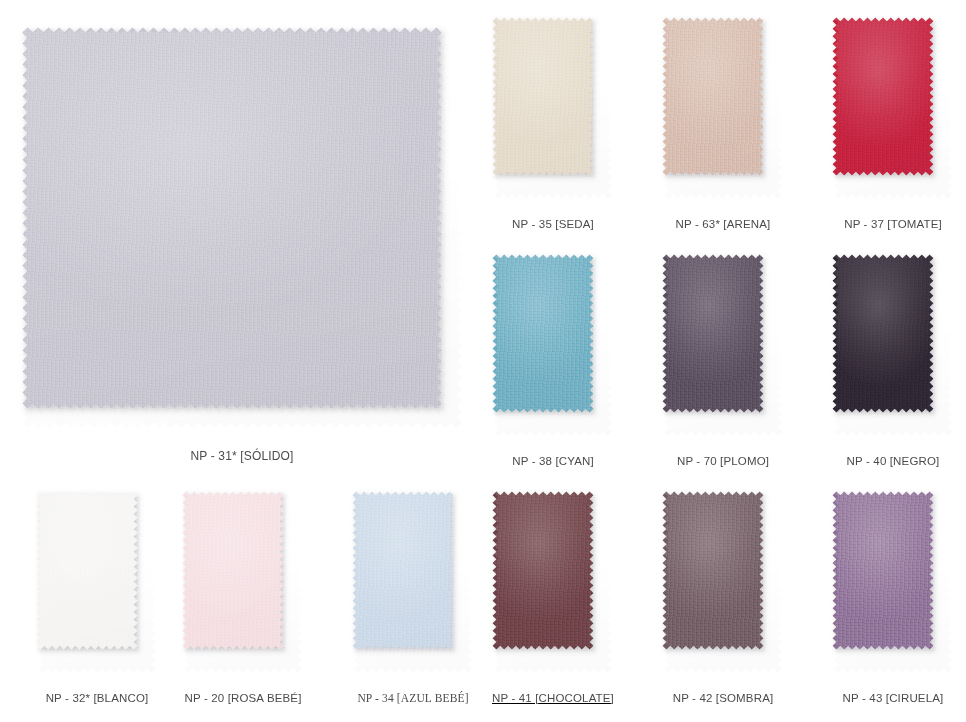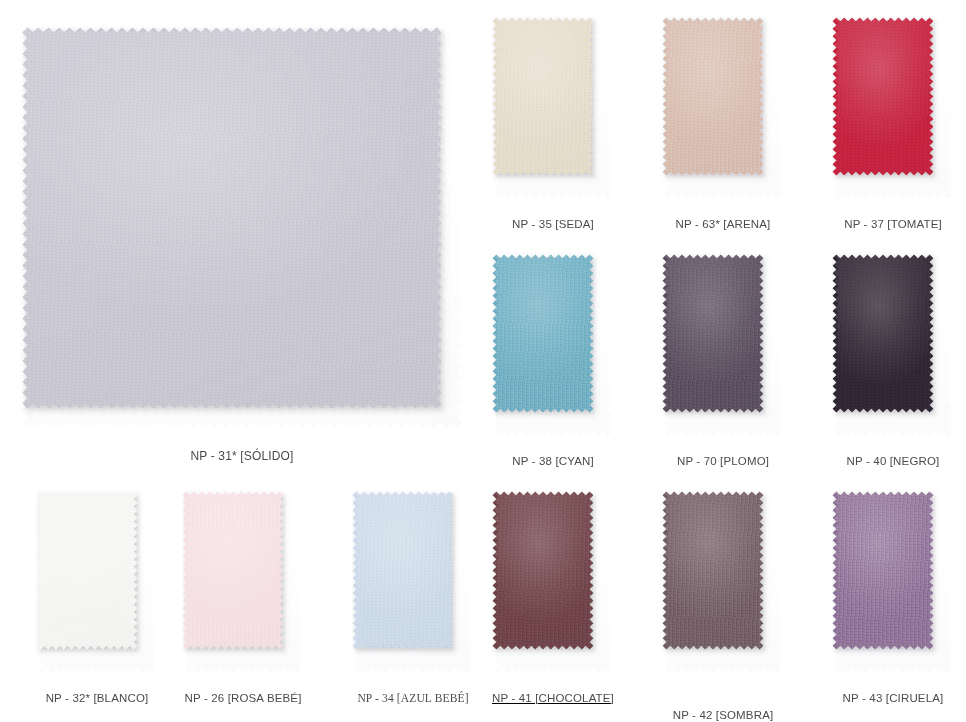--- a/index.html
+++ b/index.html
@@ -111,21 +111,21 @@
   .cell-r1c1   { left: 494px; top: 14px; }
   .cell-r1c2   { left: 664px; top: 14px; }
   .cell-r1c3   { left: 834px; top: 14px; }
   .cell-r2c1   { left: 494px; top: 251px; }
   .cell-r2c2   { left: 664px; top: 251px; }
   .cell-r2c3   { left: 834px; top: 251px; justify-content: center; }
   .cell-r3c1   { left: 14px;  top: 488px; margin-left: 24px; }
   .cell-r3c2   { left: 184px; top: 488px; }
   .cell-r3c3   { left: 354px; top: 488px; }
   .cell-r3c4   { left: 494px; top: 488px; text-decoration: underline; }
-  .cell-r3c5   { left: 664px; top: 488px; gap: 17px; }
+  .cell-r3c5   { left: 664px; top: 488px; }
   .cell-r3c6   { left: 834px; top: 488px; }
 </style>
 </head>
 <body>
 
 <div id="catalog">
     <div class="swatch-cell cell-hero" style="width: 440px;">
       <div class="chip" style="width: 440px; height: 400px;">
         <svg viewBox="-10 -10 460 420" width="460" height="420" style="position:absolute;left:-10px;top:-10px;">
           <defs>
@@ -278,21 +278,21 @@
             </filter>
             <clipPath id="clipsh8">
               <path d="M 0.00 4.50 L 4.54 0.00 L 9.08 4.50 L 13.62 0.00 L 18.15 4.50 L 22.69 0.00 L 27.23 4.50 L 31.77 0.00 L 36.31 4.50 L 40.85 0.00 L 45.38 4.50 L 49.92 0.00 L 54.46 4.50 L 59.00 0.00 L 63.54 4.50 L 68.08 0.00 L 72.62 4.50 L 77.15 0.00 L 81.69 4.50 L 86.23 0.00 L 90.77 4.50 L 95.31 0.00 L 99.85 4.50 L 104.38 0.00 L 108.92 4.50 L 113.46 0.00 L 113.50 0.00 L 118.00 4.40 L 113.50 8.81 L 118.00 13.21 L 113.50 17.62 L 118.00 22.02 L 113.50 26.43 L 118.00 30.83 L 113.50 35.24 L 118.00 39.64 L 113.50 44.05 L 118.00 48.45 L 113.50 52.86 L 118.00 57.26 L 113.50 61.67 L 118.00 66.07 L 113.50 70.48 L 118.00 74.88 L 113.50 79.29 L 118.00 83.69 L 113.50 88.10 L 118.00 92.50 L 113.50 96.90 L 118.00 101.31 L 113.50 105.71 L 118.00 110.12 L 113.50 114.52 L 118.00 118.93 L 113.50 123.33 L 118.00 127.74 L 113.50 132.14 L 118.00 136.55 L 113.50 140.95 L 118.00 145.36 L 113.50 149.76 L 118.00 154.17 L 113.50 158.57 L 118.00 162.98 L 113.50 167.38 L 118.00 171.79 L 113.50 176.19 L 118.00 180.60 L 118.00 180.50 L 113.46 185.00 L 108.92 180.50 L 104.38 185.00 L 99.85 180.50 L 95.31 185.00 L 90.77 180.50 L 86.23 185.00 L 81.69 180.50 L 77.15 185.00 L 72.62 180.50 L 68.08 185.00 L 63.54 180.50 L 59.00 185.00 L 54.46 180.50 L 49.92 185.00 L 45.38 180.50 L 40.85 185.00 L 36.31 180.50 L 31.77 185.00 L 27.23 180.50 L 22.69 185.00 L 18.15 180.50 L 13.62 185.00 L 9.08 180.50 L 4.54 185.00 L 4.50 185.00 L 0.00 180.60 L 4.50 176.19 L 0.00 171.79 L 4.50 167.38 L 0.00 162.98 L 4.50 158.57 L 0.00 154.17 L 4.50 149.76 L 0.00 145.36 L 4.50 140.95 L 0.00 136.55 L 4.50 132.14 L 0.00 127.74 L 4.50 123.33 L 0.00 118.93 L 4.50 114.52 L 0.00 110.12 L 4.50 105.71 L 0.00 101.31 L 4.50 96.90 L 0.00 92.50 L 4.50 88.10 L 0.00 83.69 L 4.50 79.29 L 0.00 74.88 L 4.50 70.48 L 0.00 66.07 L 4.50 61.67 L 0.00 57.26 L 4.50 52.86 L 0.00 48.45 L 4.50 44.05 L 0.00 39.64 L 4.50 35.24 L 0.00 30.83 L 4.50 26.43 L 0.00 22.02 L 4.50 17.62 L 0.00 13.21 L 4.50 8.81 L 0.00 4.40 Z"></path>
             </clipPath>
           </defs>
           <path d="M 0.00 4.50 L 4.54 0.00 L 9.08 4.50 L 13.62 0.00 L 18.15 4.50 L 22.69 0.00 L 27.23 4.50 L 31.77 0.00 L 36.31 4.50 L 40.85 0.00 L 45.38 4.50 L 49.92 0.00 L 54.46 4.50 L 59.00 0.00 L 63.54 4.50 L 68.08 0.00 L 72.62 4.50 L 77.15 0.00 L 81.69 4.50 L 86.23 0.00 L 90.77 4.50 L 95.31 0.00 L 99.85 4.50 L 104.38 0.00 L 108.92 4.50 L 113.46 0.00 L 113.50 0.00 L 118.00 4.40 L 113.50 8.81 L 118.00 13.21 L 113.50 17.62 L 118.00 22.02 L 113.50 26.43 L 118.00 30.83 L 113.50 35.24 L 118.00 39.64 L 113.50 44.05 L 118.00 48.45 L 113.50 52.86 L 118.00 57.26 L 113.50 61.67 L 118.00 66.07 L 113.50 70.48 L 118.00 74.88 L 113.50 79.29 L 118.00 83.69 L 113.50 88.10 L 118.00 92.50 L 113.50 96.90 L 118.00 101.31 L 113.50 105.71 L 118.00 110.12 L 113.50 114.52 L 118.00 118.93 L 113.50 123.33 L 118.00 127.74 L 113.50 132.14 L 118.00 136.55 L 113.50 140.95 L 118.00 145.36 L 113.50 149.76 L 118.00 154.17 L 113.50 158.57 L 118.00 162.98 L 113.50 167.38 L 118.00 171.79 L 113.50 176.19 L 118.00 180.60 L 118.00 180.50 L 113.46 185.00 L 108.92 180.50 L 104.38 185.00 L 99.85 180.50 L 95.31 185.00 L 90.77 180.50 L 86.23 185.00 L 81.69 180.50 L 77.15 185.00 L 72.62 180.50 L 68.08 185.00 L 63.54 180.50 L 59.00 185.00 L 54.46 180.50 L 49.92 185.00 L 45.38 180.50 L 40.85 185.00 L 36.31 180.50 L 31.77 185.00 L 27.23 180.50 L 22.69 185.00 L 18.15 180.50 L 13.62 185.00 L 9.08 180.50 L 4.54 185.00 L 4.50 185.00 L 0.00 180.60 L 4.50 176.19 L 0.00 171.79 L 4.50 167.38 L 0.00 162.98 L 4.50 158.57 L 0.00 154.17 L 4.50 149.76 L 0.00 145.36 L 4.50 140.95 L 0.00 136.55 L 4.50 132.14 L 0.00 127.74 L 4.50 123.33 L 0.00 118.93 L 4.50 114.52 L 0.00 110.12 L 4.50 105.71 L 0.00 101.31 L 4.50 96.90 L 0.00 92.50 L 4.50 88.10 L 0.00 83.69 L 4.50 79.29 L 0.00 74.88 L 4.50 70.48 L 0.00 66.07 L 4.50 61.67 L 0.00 57.26 L 4.50 52.86 L 0.00 48.45 L 4.50 44.05 L 0.00 39.64 L 4.50 35.24 L 0.00 30.83 L 4.50 26.43 L 0.00 22.02 L 4.50 17.62 L 0.00 13.21 L 4.50 8.81 L 0.00 4.40 Z" fill="#f6e0e4" filter="url(#sh8)"></path>
         </svg>
         <div class="grain" style="clip-path: path(&quot;M 0 4.5 L 4.54 0 L 9.08 4.5 L 13.62 0 L 18.15 4.5 L 22.69 0 L 27.23 4.5 L 31.77 0 L 36.31 4.5 L 40.85 0 L 45.38 4.5 L 49.92 0 L 54.46 4.5 L 59 0 L 63.54 4.5 L 68.08 0 L 72.62 4.5 L 77.15 0 L 81.69 4.5 L 86.23 0 L 90.77 4.5 L 95.31 0 L 99.85 4.5 L 104.38 0 L 108.92 4.5 L 113.46 0 L 113.5 0 L 118 4.4 L 113.5 8.81 L 118 13.21 L 113.5 17.62 L 118 22.02 L 113.5 26.43 L 118 30.83 L 113.5 35.24 L 118 39.64 L 113.5 44.05 L 118 48.45 L 113.5 52.86 L 118 57.26 L 113.5 61.67 L 118 66.07 L 113.5 70.48 L 118 74.88 L 113.5 79.29 L 118 83.69 L 113.5 88.1 L 118 92.5 L 113.5 96.9 L 118 101.31 L 113.5 105.71 L 118 110.12 L 113.5 114.52 L 118 118.93 L 113.5 123.33 L 118 127.74 L 113.5 132.14 L 118 136.55 L 113.5 140.95 L 118 145.36 L 113.5 149.76 L 118 154.17 L 113.5 158.57 L 118 162.98 L 113.5 167.38 L 118 171.79 L 113.5 176.19 L 118 180.6 L 118 180.5 L 113.46 185 L 108.92 180.5 L 104.38 185 L 99.85 180.5 L 95.31 185 L 90.77 180.5 L 86.23 185 L 81.69 180.5 L 77.15 185 L 72.62 180.5 L 68.08 185 L 63.54 180.5 L 59 185 L 54.46 180.5 L 49.92 185 L 45.38 180.5 L 40.85 185 L 36.31 180.5 L 31.77 185 L 27.23 180.5 L 22.69 185 L 18.15 180.5 L 13.62 185 L 9.08 180.5 L 4.54 185 L 4.5 185 L 0 180.6 L 4.5 176.19 L 0 171.79 L 4.5 167.38 L 0 162.98 L 4.5 158.57 L 0 154.17 L 4.5 149.76 L 0 145.36 L 4.5 140.95 L 0 136.55 L 4.5 132.14 L 0 127.74 L 4.5 123.33 L 0 118.93 L 4.5 114.52 L 0 110.12 L 4.5 105.71 L 0 101.31 L 4.5 96.9 L 0 92.5 L 4.5 88.1 L 0 83.69 L 4.5 79.29 L 0 74.88 L 4.5 70.48 L 0 66.07 L 4.5 61.67 L 0 57.26 L 4.5 52.86 L 0 48.45 L 4.5 44.05 L 0 39.64 L 4.5 35.24 L 0 30.83 L 4.5 26.43 L 0 22.02 L 4.5 17.62 L 0 13.21 L 4.5 8.81 L 0 4.4 Z&quot;);"></div>
         <div class="sheen" style="clip-path: path(&quot;M 0 4.5 L 4.54 0 L 9.08 4.5 L 13.62 0 L 18.15 4.5 L 22.69 0 L 27.23 4.5 L 31.77 0 L 36.31 4.5 L 40.85 0 L 45.38 4.5 L 49.92 0 L 54.46 4.5 L 59 0 L 63.54 4.5 L 68.08 0 L 72.62 4.5 L 77.15 0 L 81.69 4.5 L 86.23 0 L 90.77 4.5 L 95.31 0 L 99.85 4.5 L 104.38 0 L 108.92 4.5 L 113.46 0 L 113.5 0 L 118 4.4 L 113.5 8.81 L 118 13.21 L 113.5 17.62 L 118 22.02 L 113.5 26.43 L 118 30.83 L 113.5 35.24 L 118 39.64 L 113.5 44.05 L 118 48.45 L 113.5 52.86 L 118 57.26 L 113.5 61.67 L 118 66.07 L 113.5 70.48 L 118 74.88 L 113.5 79.29 L 118 83.69 L 113.5 88.1 L 118 92.5 L 113.5 96.9 L 118 101.31 L 113.5 105.71 L 118 110.12 L 113.5 114.52 L 118 118.93 L 113.5 123.33 L 118 127.74 L 113.5 132.14 L 118 136.55 L 113.5 140.95 L 118 145.36 L 113.5 149.76 L 118 154.17 L 113.5 158.57 L 118 162.98 L 113.5 167.38 L 118 171.79 L 113.5 176.19 L 118 180.6 L 118 180.5 L 113.46 185 L 108.92 180.5 L 104.38 185 L 99.85 180.5 L 95.31 185 L 90.77 180.5 L 86.23 185 L 81.69 180.5 L 77.15 185 L 72.62 180.5 L 68.08 185 L 63.54 180.5 L 59 185 L 54.46 180.5 L 49.92 185 L 45.38 180.5 L 40.85 185 L 36.31 180.5 L 31.77 185 L 27.23 180.5 L 22.69 185 L 18.15 180.5 L 13.62 185 L 9.08 180.5 L 4.54 185 L 4.5 185 L 0 180.6 L 4.5 176.19 L 0 171.79 L 4.5 167.38 L 0 162.98 L 4.5 158.57 L 0 154.17 L 4.5 149.76 L 0 145.36 L 4.5 140.95 L 0 136.55 L 4.5 132.14 L 0 127.74 L 4.5 123.33 L 0 118.93 L 4.5 114.52 L 0 110.12 L 4.5 105.71 L 0 101.31 L 4.5 96.9 L 0 92.5 L 4.5 88.1 L 0 83.69 L 4.5 79.29 L 0 74.88 L 4.5 70.48 L 0 66.07 L 4.5 61.67 L 0 57.26 L 4.5 52.86 L 0 48.45 L 4.5 44.05 L 0 39.64 L 4.5 35.24 L 0 30.83 L 4.5 26.43 L 0 22.02 L 4.5 17.62 L 0 13.21 L 4.5 8.81 L 0 4.4 Z&quot;);"></div>
       </div>
-      <div class="caption" style="margin-top: 20px;">NP - 26 [ROSA BEBÉ]</div>
+      <div class="caption" style="margin-top: 20px;">NP - 20 [ROSA BEBÉ]</div>
     </div>
     <div class="swatch-cell cell-r3c3" style="width: 118px; font-family: Liberation Serif, serif;">
       <div class="chip" style="width: 118px; height: 185px;">
         <svg viewBox="-10 -10 138 205" width="138" height="205" style="position:absolute;left:-10px;top:-10px;">
           <defs>
             <filter id="sh9" x="-30%" y="-30%" width="170%" height="170%">
               <feDropShadow dx="2.5" dy="3" stdDeviation="3.2" flood-color="#7b7b84" flood-opacity="0.42"></feDropShadow>
             </filter>
             <clipPath id="clipsh9">
               <path d="M 0.00 4.50 L 4.54 0.00 L 9.08 4.50 L 13.62 0.00 L 18.15 4.50 L 22.69 0.00 L 27.23 4.50 L 31.77 0.00 L 36.31 4.50 L 40.85 0.00 L 45.38 4.50 L 49.92 0.00 L 54.46 4.50 L 59.00 0.00 L 63.54 4.50 L 68.08 0.00 L 72.62 4.50 L 77.15 0.00 L 81.69 4.50 L 86.23 0.00 L 90.77 4.50 L 95.31 0.00 L 99.85 4.50 L 104.38 0.00 L 108.92 4.50 L 113.46 0.00 L 113.50 0.00 L 118.00 4.40 L 113.50 8.81 L 118.00 13.21 L 113.50 17.62 L 118.00 22.02 L 113.50 26.43 L 118.00 30.83 L 113.50 35.24 L 118.00 39.64 L 113.50 44.05 L 118.00 48.45 L 113.50 52.86 L 118.00 57.26 L 113.50 61.67 L 118.00 66.07 L 113.50 70.48 L 118.00 74.88 L 113.50 79.29 L 118.00 83.69 L 113.50 88.10 L 118.00 92.50 L 113.50 96.90 L 118.00 101.31 L 113.50 105.71 L 118.00 110.12 L 113.50 114.52 L 118.00 118.93 L 113.50 123.33 L 118.00 127.74 L 113.50 132.14 L 118.00 136.55 L 113.50 140.95 L 118.00 145.36 L 113.50 149.76 L 118.00 154.17 L 113.50 158.57 L 118.00 162.98 L 113.50 167.38 L 118.00 171.79 L 113.50 176.19 L 118.00 180.60 L 118.00 180.50 L 113.46 185.00 L 108.92 180.50 L 104.38 185.00 L 99.85 180.50 L 95.31 185.00 L 90.77 180.50 L 86.23 185.00 L 81.69 180.50 L 77.15 185.00 L 72.62 180.50 L 68.08 185.00 L 63.54 180.50 L 59.00 185.00 L 54.46 180.50 L 49.92 185.00 L 45.38 180.50 L 40.85 185.00 L 36.31 180.50 L 31.77 185.00 L 27.23 180.50 L 22.69 185.00 L 18.15 180.50 L 13.62 185.00 L 9.08 180.50 L 4.54 185.00 L 4.50 185.00 L 0.00 180.60 L 4.50 176.19 L 0.00 171.79 L 4.50 167.38 L 0.00 162.98 L 4.50 158.57 L 0.00 154.17 L 4.50 149.76 L 0.00 145.36 L 4.50 140.95 L 0.00 136.55 L 4.50 132.14 L 0.00 127.74 L 4.50 123.33 L 0.00 118.93 L 4.50 114.52 L 0.00 110.12 L 4.50 105.71 L 0.00 101.31 L 4.50 96.90 L 0.00 92.50 L 4.50 88.10 L 0.00 83.69 L 4.50 79.29 L 0.00 74.88 L 4.50 70.48 L 0.00 66.07 L 4.50 61.67 L 0.00 57.26 L 4.50 52.86 L 0.00 48.45 L 4.50 44.05 L 0.00 39.64 L 4.50 35.24 L 0.00 30.83 L 4.50 26.43 L 0.00 22.02 L 4.50 17.62 L 0.00 13.21 L 4.50 8.81 L 0.00 4.40 Z"></path>

